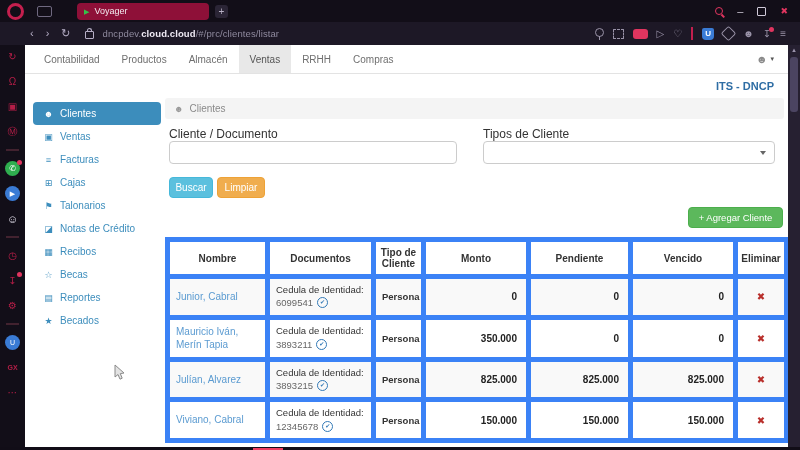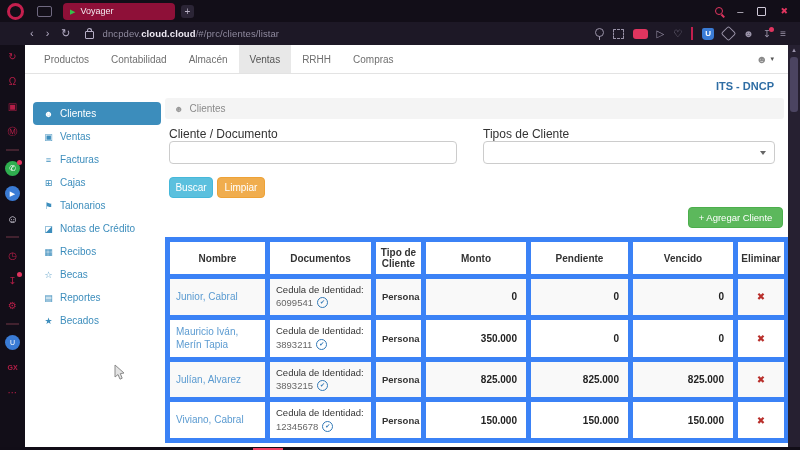--- a/index.html
+++ b/index.html
@@ -3,21 +3,21 @@
 <meta charset="utf-8">
 <style>
   html,body{margin:0;padding:0}
   body{width:800px;height:450px;position:relative;overflow:hidden;background:#14101b;
        font-family:"Liberation Sans","DejaVu Sans",sans-serif;-webkit-font-smoothing:antialiased}
 
   
   .titlebar{position:absolute;top:0;left:0;width:800px;height:22px;background:#120e18;display:flex;align-items:center}
   .opera-logo{width:11px;height:11px;border:3px solid #c41f4e;border-radius:50%;margin-left:7px;box-sizing:content-box}
   .ws-icon{width:13px;height:9px;border:1px solid #6f6880;border-radius:2px;margin-left:13px}
-  .tab{margin-left:11px;width:112px;height:17px;background:#8e1038;border-radius:4px;display:flex;align-items:center;padding:0 7px;gap:5px;box-sizing:border-box;cursor:pointer}
+  .tab{margin-left:25px;width:132px;height:17px;background:#8e1038;border-radius:4px;display:flex;align-items:center;padding:0 7px;gap:5px;box-sizing:border-box;cursor:pointer}
   .tab-play{color:#35c24a;font-size:7px;line-height:1}
   .tab-title{color:#f3ebf0;font-size:9px;white-space:nowrap}
   .newtab{width:13px;height:13px;background:#2b2536;border-radius:3px;color:#b9b2c6;font-size:10px;line-height:13px;text-align:center;margin-left:6px;cursor:pointer}
   .win-controls{margin-left:auto;display:flex;align-items:center;gap:14px;padding-right:12px}
   .magnifier{width:6px;height:6px;border:1.5px solid #e0355f;border-radius:50%;position:relative}
   .magnifier::after{content:"";position:absolute;width:4px;height:1.5px;background:#e0355f;transform:rotate(45deg);right:-3px;bottom:-2px}
   .minz{color:#cfc9d8;font-size:11px;line-height:1}
   .maxz{width:7px;height:7px;border:1px solid #cfc9d8;border-radius:1px}
   .closez{color:#e0355f;font-size:9px;line-height:1}
 
@@ -178,23 +178,23 @@
 
     <div class="strip-icon red">⋯</div>
   </div>
 
 <div class="app">
 
   <div class="appnav">
 
 
 
+      <div class="appnav-item">Contabilidad</div>
+
       <div class="appnav-item">Productos</div>
-
-      <div class="appnav-item">Contabilidad</div>
 
       <div class="appnav-item">Almacén</div>
 
       <div class="appnav-item active">Ventas</div>
 
 
       <div class="appnav-item">RRHH</div>
 
       <div class="appnav-item">Compras</div>
     </div>

